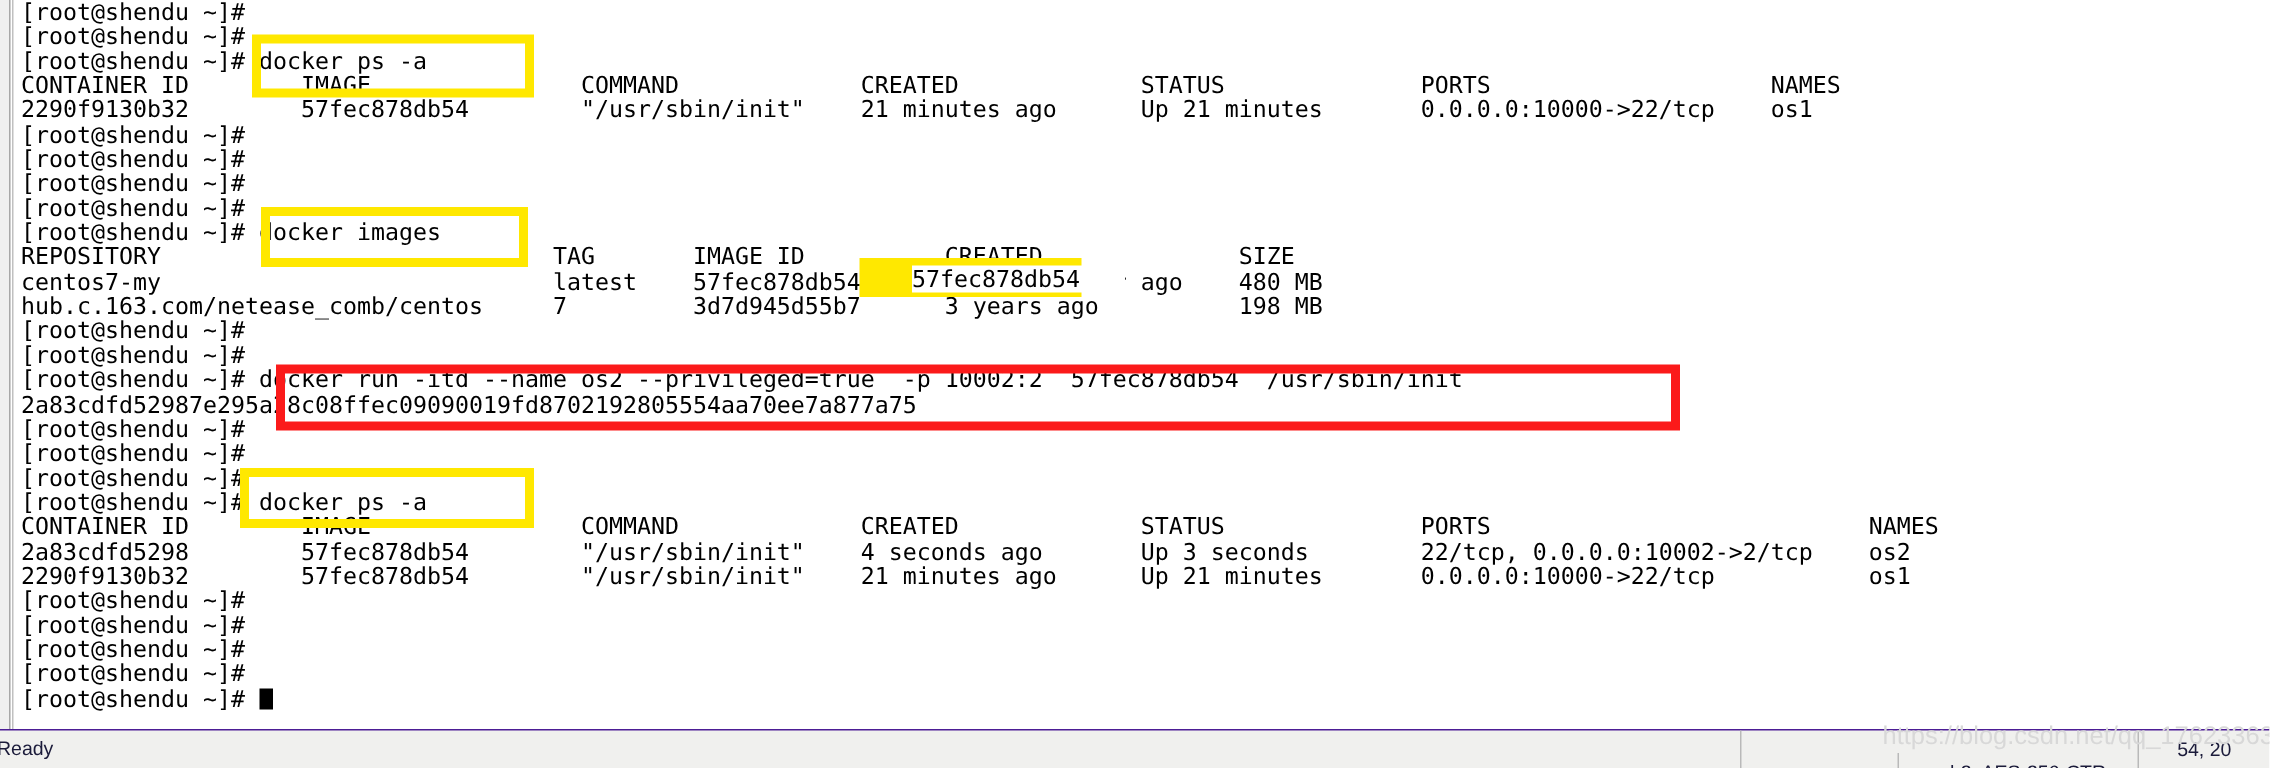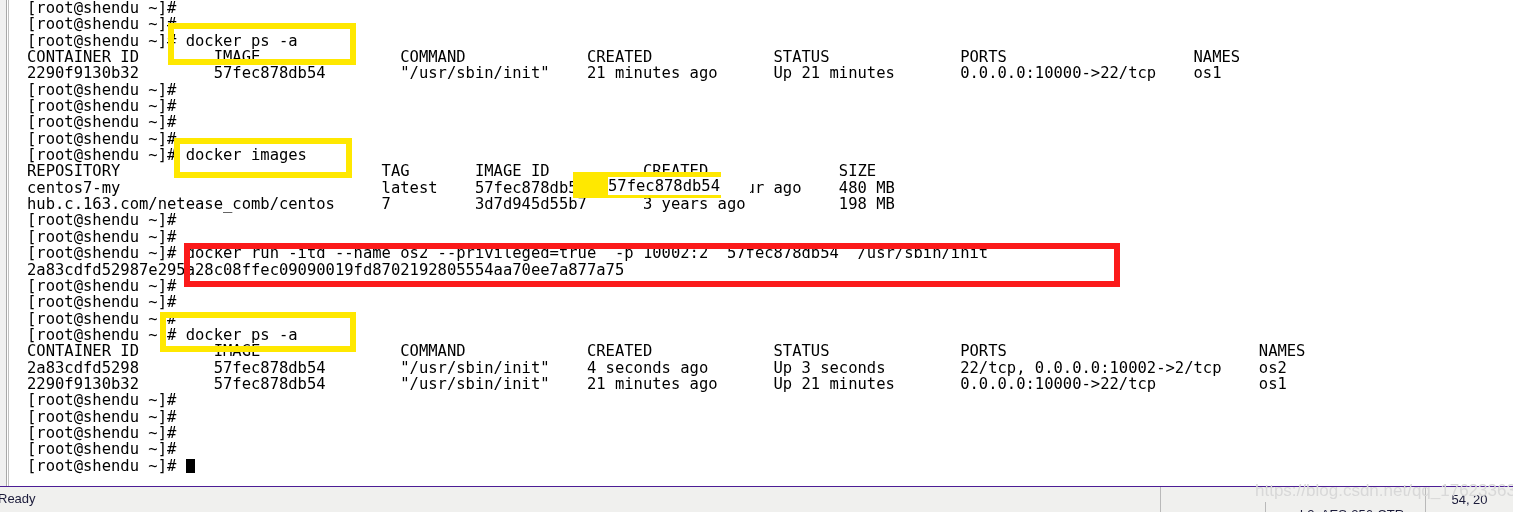--- a/index.html
+++ b/index.html
@@ -62,21 +62,20 @@
     font-size: 15.5px;
     line-height: 16.35px;
     color: #000000;
     white-space: pre;
     letter-spacing: 0px;
   }
   .trow {
     height: 16.35px;
     white-space: pre;
     font-family: "DejaVu Sans Mono", monospace;
-    margin-left: 13px;
   }
 
   .cursor-block {
     display: inline-block;
     width: 9px;
     height: 14px;
     background: #000000;
     vertical-align: -2px;
   }
 

